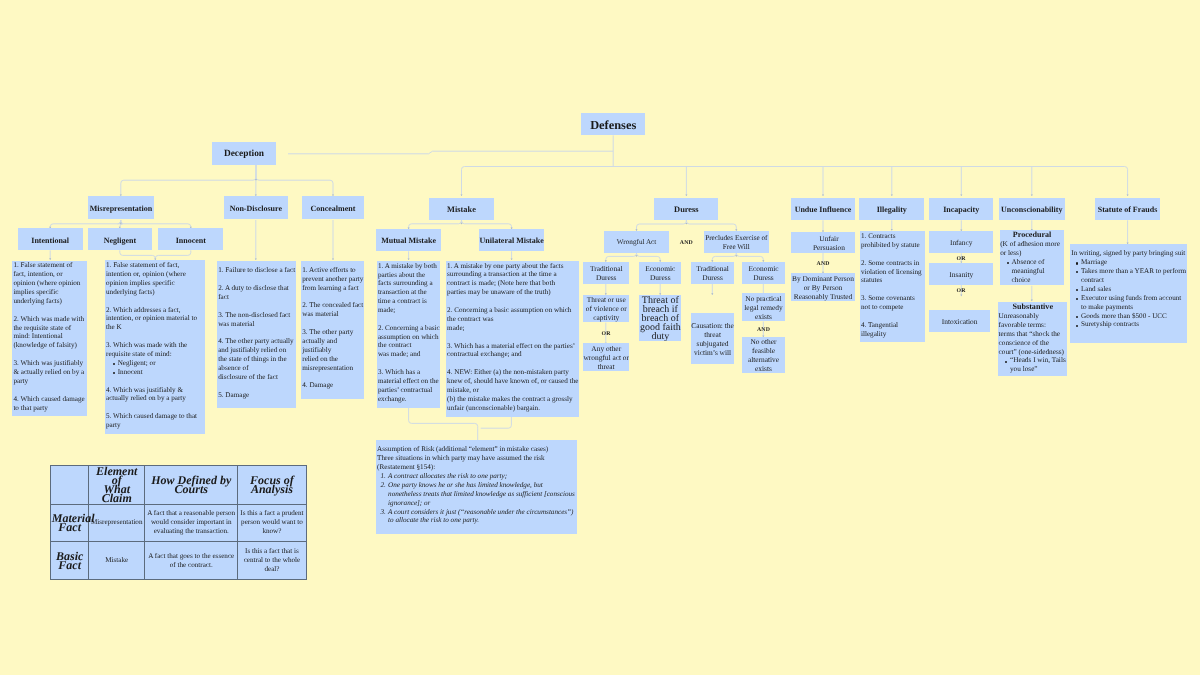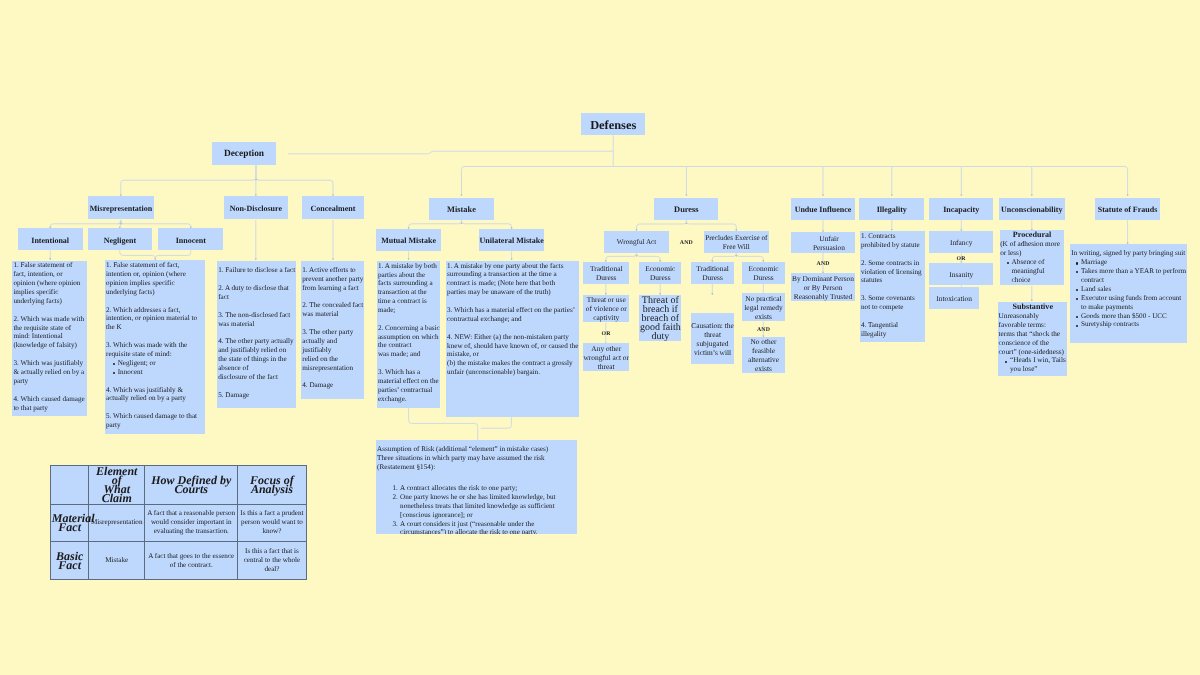--- a/index.html
+++ b/index.html
@@ -27,21 +27,21 @@
   ul.bl li{margin:0;padding:0;position:relative;}
   ul.bl li::before{content:"";position:absolute;left:-5.0px;top:4.4px;
      width:2.1px;height:2.1px;border-radius:50%;background:#1a1a1a;}
   table.tbl{position:absolute;border-collapse:collapse;background:#bdd7fd;
             table-layout:fixed;font-size:7.15px;}
   table.tbl td{border:0.7px solid #5c6b7d;text-align:center;vertical-align:middle;
                padding:1px 0.8px;line-height:8.9px;}
   table.tbl td.hd{font-weight:bold;font-size:12px;font-style:italic;}
   table.tbl td.bd{font-size:7.15px;}
   .pl{white-space:pre-line;}
-  ol.ol1{margin:12px;padding:0 0 0 10.5px;}
+  ol.ol1{margin:0;padding:0 0 0 10.5px;font-style:italic;}
   ol.ol1 li{margin:0;padding:0 0 0 0.5px;}
   .assump div{margin:0;}
   .uc .uct{font-weight:bold;text-align:center;font-size:8.1px;}
   .uc .ucb{margin:0;}
   ul.uc-bl{padding-left:11.4px;}
   ul.bl2{padding-left:11.7px;}
   .sof div{margin:0;}
 </style>
 </head>
 <body>
@@ -198,20 +198,21 @@
       <p>3. The other party actually and justifiably<br>relied on the misrepresentation</p>
       <p>4. Damage</p>
     </div>
 <div class="box detail" style="left:376.5px;top:260.9px;width:63.8px;height:146.8px;font-size:7.15px;padding-top:0.8px;padding-left:1.4px;padding-right:0.2px;">
       <p>1. A mistake by both parties about the facts surrounding a transaction at the time a contract is made;</p>
       <p>2. Concerning a basic assumption on which the contract<br>was made; and</p>
       <p>3. Which has a material effect on the parties’ contractual exchange.</p>
     </div>
 <div class="box detail" style="left:446px;top:260.7px;width:132.6px;height:156.1px;font-size:7.15px;padding-top:0.9px;padding-left:1.1px;padding-right:0.1px;">
       <p>1. A mistake by one party about the facts surrounding a transaction at the time a contract is made; (Note here that both<br>parties may be unaware of the truth)</p>
+      <p>2. Concerning a basic assumption on which the contract was<br>made;</p>
       <p>3. Which has a material effect on the parties’ contractual exchange; and</p>
       <p>4. NEW: Either (a) the non-mistaken party knew of, should have known of, or caused the mistake, or<br>(b) the mistake makes the contract a grossly unfair (unconscionable) bargain.</p>
     </div>
 <div class="box detail assump" style="left:376.1px;top:439.9px;width:201.4px;height:93.9px;font-size:7.15px;padding:5.6px 1.4px 2px 1px;line-height:8.86px">
       <div>Assumption of Risk (additional “element” in mistake cases)</div>
       <div>Three situations in which party may have assumed the risk</div>
       <div>(Restatement §154):</div>
       <ol class="ol1">
         <li>A contract allocates the risk to one party;</li>
         <li>One party knows he or she has limited knowledge, but nonetheless treats that limited knowledge as sufficient [conscious ignorance]; or</li>
@@ -257,21 +258,21 @@
 <div class="box detail" style="left:859.8px;top:231px;width:64.8px;height:110.5px;font-size:7.15px;padding-top:1px;padding-left:1.2px;padding-right:0.4px;">
       <p>1. Contracts prohibited by statute</p>
       <p>2. Some contracts in violation of licensing statutes</p>
       <p>3. Some covenants not to compete</p>
       <p>4. Tangential illegality</p>
     </div>
 <div class="box plain pl" style="left:929.1px;top:231.1px;width:64.3px;height:22.2px;font-size:7.4px;">Infancy</div>
 <div class="conj" style="left:951.1px;top:256.5px;width:20px">OR</div>
 <div class="box plain pl" style="left:929.1px;top:263px;width:64.3px;height:22px;font-size:7.4px;">Insanity</div>
 <div class="conj" style="left:951.1px;top:288.6px;width:20px">OR</div>
-<div class="box plain pl" style="left:929.1px;top:287px;width:50px;height:22px;font-size:7.4px;">Intoxication</div>
+<div class="box plain pl" style="left:929.1px;top:310px;width:61px;height:22px;font-size:7.4px;">Intoxication</div>
 <div class="box detail uc" style="left:999.7px;top:230.4px;width:64.3px;height:54.9px;font-size:7.25px;padding:0.9px 0px 1px 0.5px;line-height:8.9px">
       <div class="uct">Procedural</div>
       <div class="ucb">(K of adhesion more or less)</div>
       <ul class="bl uc-bl">
         <li>Absence of meaningful choice</li>
       </ul>
     </div>
 <div class="box detail uc" style="left:998.1px;top:302.1px;width:68.8px;height:74.3px;font-size:7.25px;padding:0.9px 0px 1px 0.5px;line-height:8.9px">
       <div class="uct">Substantive</div>
       <div class="ucb">Unreasonably<br>favorable terms:<br>terms that “shock the conscience of the court” (one-sidedness)</div>

